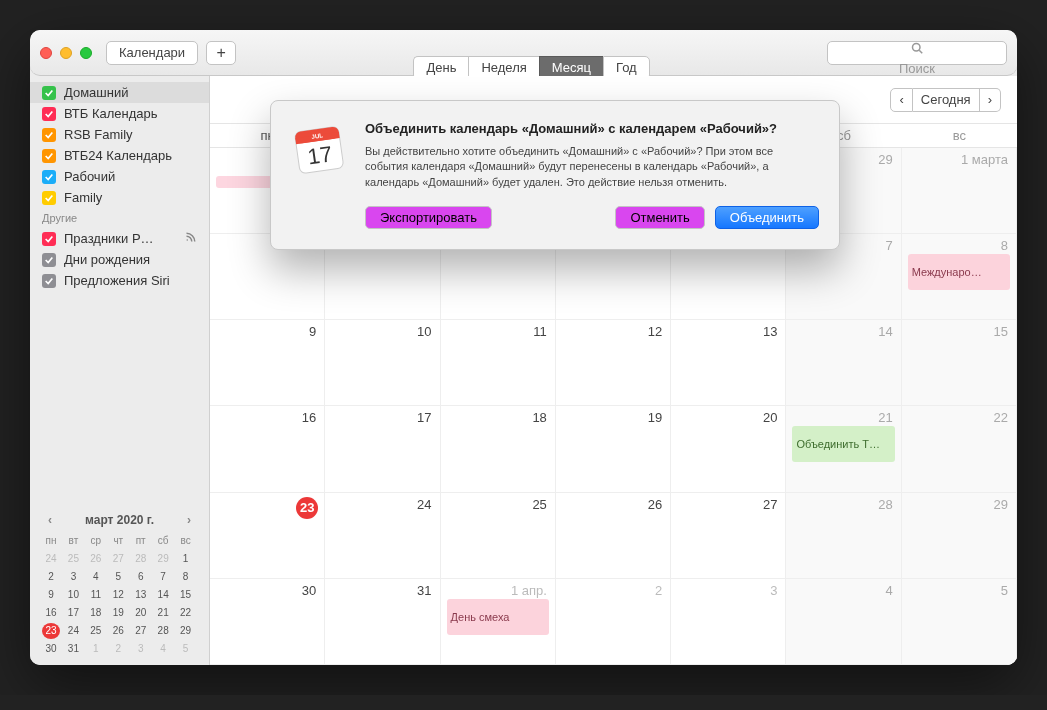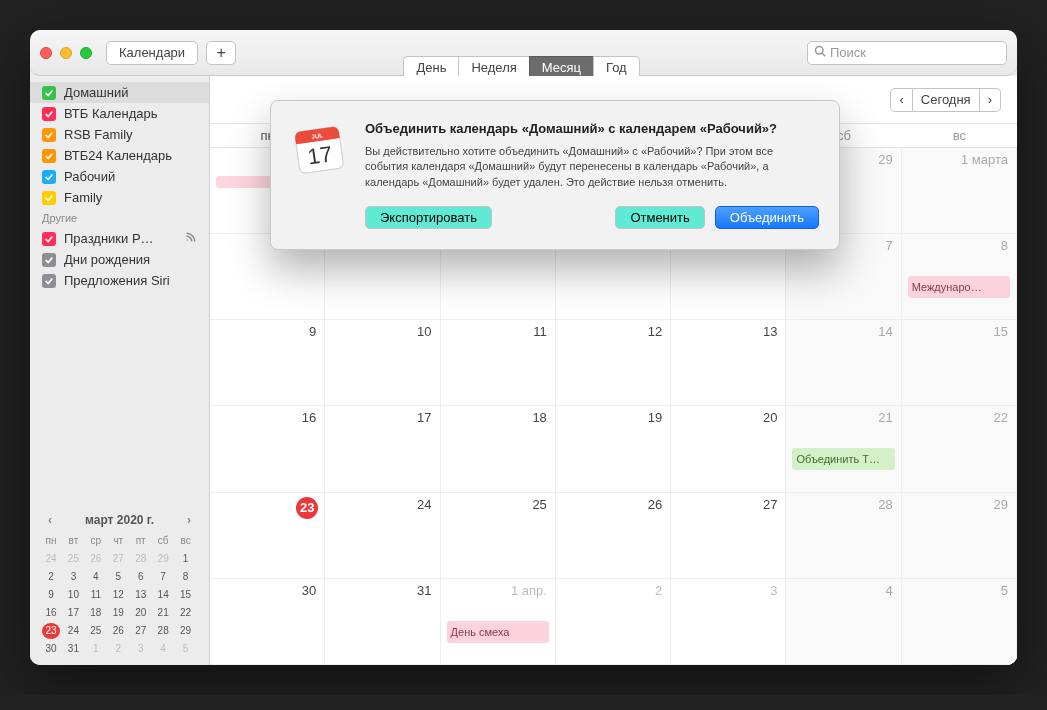--- a/index.html
+++ b/index.html
@@ -13,21 +13,21 @@
 .dot.red { background: #ff5f56; border:1px solid #e0443e;}
 .dot.yellow { background: #ffbd2e; border:1px solid #dea123;}
 .dot.green { background: #27c93f; border:1px solid #1aab29;}
 .btn { background: #fff; border: 1px solid #c3c3c3; border-radius: 5px; padding: 3px 12px; font-size: 13px; color: #444; display: inline-flex; align-items: center; justify-content: center; height: 24px; }
 .btn-plus { width: 30px; font-size: 16px; font-weight: 300; }
 .seg { display: flex; margin: 0 auto; }
 .seg .btn { border-radius: 0; border-right: none; margin-top: 30px; }
 .seg .btn:first-child { border-radius: 5px 0 0 5px; }
 .seg .btn:last-child { border-radius: 0 5px 5px 0; border-right: 1px solid #c3c3c3; text-align: right; }
 .seg .btn.active { background: #6c6c6c; color: #fff; border-color:#5a5a5a; }
-.search { width: 200px; height: 24px; border: 1px solid #c3c3c3; border-radius: 5px; background: #fff; display: flex; align-items: center; padding: 0 6px; gap: 4px; color: #999; font-size: 13px; }
+.search { width: 180px; height: 24px; border: 1px solid #c3c3c3; border-radius: 5px; background: #fff; display: flex; align-items: center; padding: 0 6px; gap: 4px; color: #999; font-size: 13px; flex-direction: column; }
 .search svg { width: 12px; height: 12px; }
 
 
 .main { display: flex; height: calc(100% - 46px); }
 .sidebar { width: 180px; background: #ececec; border-right: 1px solid #d0d0d0; padding-top: 6px; display:flex; flex-direction:column;}
 .group-label { font-size: 11px; color: #888; padding: 4px 12px; }
 .cal-item { display: flex; align-items: center; gap: 8px; padding: 3px 12px; font-size: 13px; color: #333; overflow:hidden; white-space:nowrap; text-overflow:ellipsis;}
 .cal-item.selected { background: #dcdcdc; }
 .chk { width: 14px; height: 14px; border-radius: 3px; display: inline-flex; align-items:center; justify-content:center; flex-shrink:0;}
 .chk svg { width: 10px; height: 10px; }
@@ -55,34 +55,34 @@
 .dow-row { display:grid; grid-template-columns: repeat(7,1fr); font-size:13px; color:#555; text-align:center; padding:4px 0; border-bottom:1px solid #e5e5e5;}
 .dow-row .we { color:#999; }
 .grid { flex:1; display:grid; grid-template-columns: repeat(7,1fr); grid-template-rows: repeat(6,1fr);}
 .cell { border-right:1px solid #eee; border-bottom:1px solid #eee; padding:4px 6px; position:relative; font-size:13px; }
 .cell .num { position:absolute; top:4px; right:8px; color:#444; }
 .cell.other .num { color:#bbb; }
 .cell.weekend { background:#f9f9f9; }
 .cell.weekend .num { color:#aaa;}
 .cell .today-mark { display:inline-flex; align-items:center; justify-content:center; width:22px; height:22px; background:#ec3838; color:#fff; border-radius:50%; font-weight:600; position:absolute; top:4px; right:6px;}
 .cell .month-label { color:#bbb; }
-.event { font-size:11px; padding:5px 4px; border-radius:3px; margin-top:38px; white-space:nowrap; overflow:hidden; text-overflow:ellipsis;}
+.event { font-size:11px; padding:12px 4px; border-radius:3px; margin-top:16px; white-space:nowrap; overflow:hidden; text-overflow:ellipsis;}
 .event.pink { background:#fcd3dc; color:#8a3a4d;}
 .event.green { background:#d4f0c8; color:#3e6d2e;}
 .event.stub { height:12px; background:#fdd6e0; padding:0; margin-top:24px; margin-right:40%; }
 
 
 .modal { position:absolute; top:70px; left:240px; width:570px; background:#f2f2f2; border:1px solid #c8c8c8; border-radius:8px; box-shadow: 0 20px 40px rgba(0,0,0,0.3); padding:20px; display:flex; gap:18px; }
 .modal-icon { width:56px; height:56px; flex-shrink:0; }
 .modal-body { flex:1; }
 .modal-title { font-size:13px; font-weight:700; margin-bottom:8px; color:#222;}
 .modal-text { font-size:11px; color:#444; line-height:1.4; margin-bottom:16px;}
 .modal-buttons { display:flex; gap:10px; }
 .modal-buttons .spacer { flex:1; }
-.mbtn { border:1px solid #c3c3c3; background:#5eead4; border-radius:5px; padding:3px 14px; font-size:13px; }
+.mbtn { border:1px solid #c3c3c3; background:#d946ef; border-radius:5px; padding:3px 14px; font-size:13px; }
 .mbtn.primary { background:linear-gradient(#4ea0ff,#1677ff); color:#fff; border-color:#0f62e6;}
 
 
 .cal-svg { width:56px; height:56px; }
 </style>
 </head>
 <body>
 
 <div class="window">
 

